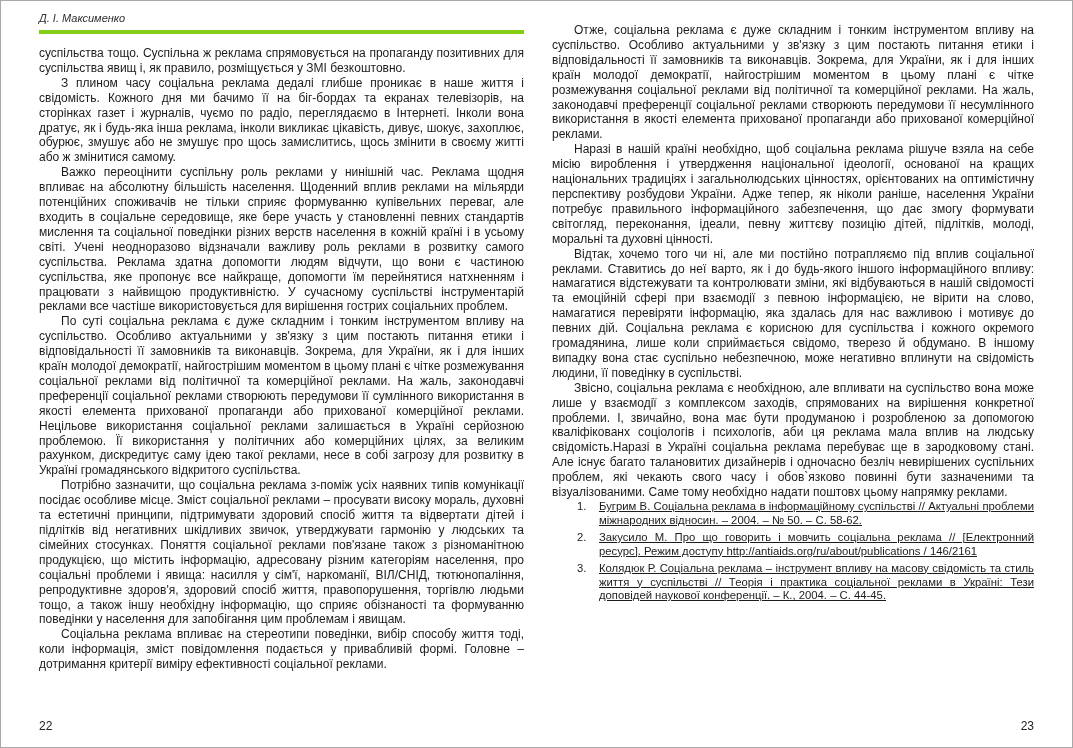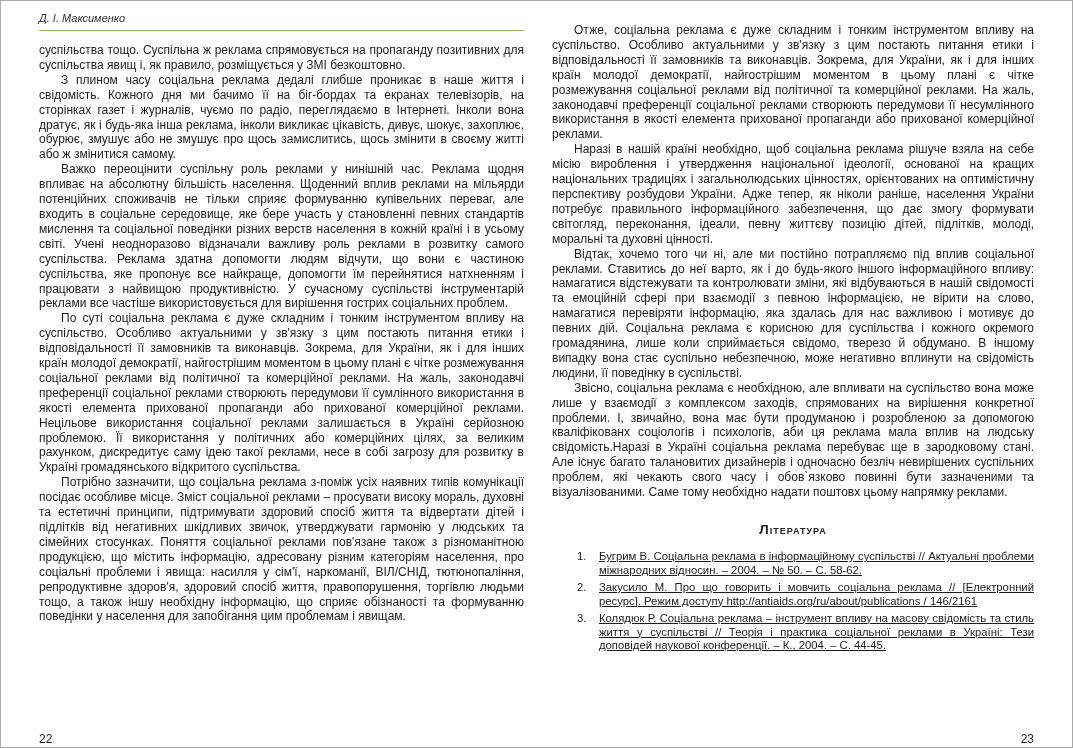--- a/index.html
+++ b/index.html
@@ -17,21 +17,21 @@
   .page { position: relative; box-sizing: border-box; }
   .page.left  { width: 537px; padding: 10px 13px 0 38px; }
   .page.right { width: 536px; padding: 10px 38px 0 15px; }
 
   .running-head {
     font-style: italic;
     font-size: 11px;
     line-height: 14px;
     color: #2e2e2e;
     padding-bottom: 5px;
-    border-bottom: 1px solid #84cc16;
+    border-bottom: 4px solid #84cc16;
   }
   .rh-left  { text-align: left; }
   .rh-right { text-align: right; }
 
   .body-copy {
     margin-top: 12px;
     font-size: 12px;
     line-height: 14.9px;
     text-align: justify;
     color: #1c1c1c;
@@ -54,21 +54,21 @@
     line-height: 13.9px;
     padding-left: 25px;
     color: #1c1c1c;
   }
   .ref { display: flex; margin-bottom: 3px; }
   .ref-num { flex: none; width: 22px; }
   .ref-text { flex: 1; text-align: justify; text-decoration: underline; }
 
   .page-num {
     position: absolute;
-    bottom: 1px;
+    bottom: 14px;
     font-size: 12px;
     color: #222;
   }
   .pn-left  { left: 38px; }
   .pn-right { right: 38px; text-align: right; }
 </style>
 </head>
 <body>
 
 <div class="spread">
@@ -76,32 +76,32 @@
   <section class="page left">
     <header class="running-head rh-left">
       <span>Д. І. Максименко</span>
     </header>
     <div class="body-copy">
       <p class="para no-indent">суспільства тощо. Суспільна ж реклама спрямовується на пропаганду позитивних для суспільства явищ і, як правило, розміщується у ЗМІ безкоштовно.</p>
       <p class="para">З плином часу соціальна реклама дедалі глибше проникає в наше життя і свідомість. Кожного дня ми бачимо її на біг-бордах та екранах телевізорів, на сторінках газет і журналів, чуємо по радіо, переглядаємо в Інтернеті. Інколи вона дратує, як і будь-яка інша реклама, інколи викликає цікавість, дивує, шокує, захоплює, обурює, змушує або не змушує про щось замислитись, щось змінити в своєму житті або ж змінитися самому.</p>
       <p class="para">Важко переоцінити суспільну роль реклами у нинішній час. Реклама щодня впливає на абсолютну більшість населення. Щоденний вплив реклами на мільярди потенційних споживачів не тільки сприяє формуванню купівельних переваг, але входить в соціальне середовище, яке бере участь у становленні певних стандартів мислення та соціальної поведінки різних верств населення в кожній країні і в усьому світі. Учені неодноразово відзначали важливу роль реклами в розвитку самого суспільства. Реклама здатна допомогти людям відчути, що вони є частиною суспільства, яке пропонує все найкраще, допомогти їм перейнятися натхненням і працювати з найвищою продуктивністю. У сучасному суспільстві інструментарій реклами все частіше використовується для вирішення гострих соціальних проблем.</p>
       <p class="para">По суті соціальна реклама є дуже складним і тонким інструментом впливу на суспільство. Особливо актуальними у зв'язку з цим постають питання етики і відповідальності її замовників та виконавців. Зокрема, для України, як і для інших країн молодої демократії, найгострішим моментом в цьому плані є чітке розмежування соціальної реклами від політичної та комерційної реклами. На жаль, законодавчі преференції соціальної реклами створюють передумови її сумлінного використання в якості елемента прихованої пропаганди або прихованої комерційної реклами. Нецільове використання соціальної реклами залишається в Україні серйозною проблемою. Її використання у політичних або комерційних цілях, за великим рахунком, дискредитує саму ідею такої реклами, несе в собі загрозу для розвитку в Україні громадянського відкритого суспільства.</p>
       <p class="para">Потрібно зазначити, що соціальна реклама з-поміж усіх наявних типів комунікації посідає особливе місце. Зміст соціальної реклами – просувати високу мораль, духовні та естетичні принципи, підтримувати здоровий спосіб життя та відвертати дітей і підлітків від негативних шкідливих звичок, утверджувати гармонію у людських та сімейних стосунках. Поняття соціальної реклами пов'язане також з різноманітною продукцією, що містить інформацію, адресовану різним категоріям населення, про соціальні проблеми і явища: насилля у сім'ї, наркоманії, ВІЛ/СНІД, тютюнопаління, репродуктивне здоров'я, здоровий спосіб життя, правопорушення, торгівлю людьми тощо, а також іншу необхідну інформацію, що сприяє обізнаності та формуванню поведінки у населення для запобігання цим проблемам і явищам.</p>
+      <p class="para">Соціальна реклама впливає на стереотипи поведінки, вибір способу життя тоді, коли інформація, зміст повідомлення подається у привабливій формі. Головне – дотримання критерії виміру ефективності соціальної реклами.</p>
     </div>
     <div class="page-num pn-left">22</div>
   </section>
 
   <section class="page right">
     <div class="body-copy">
       <p class="para">Отже, соціальна реклама є дуже складним і тонким інструментом впливу на суспільство. Особливо актуальними у зв'язку з цим постають питання етики і відповідальності її замовників та виконавців. Зокрема, для України, як і для інших країн молодої демократії, найгострішим моментом в цьому плані є чітке розмежування соціальної реклами від політичної та комерційної реклами. На жаль, законодавчі преференції соціальної реклами створюють передумови її несумлінного використання в якості елемента прихованої пропаганди або прихованої комерційної реклами.</p>
       <p class="para">Наразі в нашій країні необхідно, щоб соціальна реклама рішуче взяла на себе місію вироблення і утвердження національної ідеології, основаної на кращих національних традиціях і загальнолюдських цінностях, орієнтованих на оптимістичну перспективу розбудови України. Адже тепер, як ніколи раніше, населення України потребує правильного інформаційного забезпечення, що дає змогу формувати світогляд, переконання, ідеали, певну життєву позицію дітей, підлітків, молоді, моральні та духовні цінності.</p>
       <p class="para">Відтак, хочемо того чи ні, але ми постійно потрапляємо під вплив соціальної реклами. Ставитись до неї варто, як і до будь-якого іншого інформаційного впливу: намагатися відстежувати та контролювати зміни, які відбуваються в нашій свідомості та емоційній сфері при взаємодії з певною інформацією, не вірити на слово, намагатися перевіряти інформацію, яка здалась для нас важливою і мотивує до певних дій. Соціальна реклама є корисною для суспільства і кожного окремого громадянина, лише коли сприймається свідомо, тверезо й обдумано. В іншому випадку вона стає суспільно небезпечною, може негативно вплинути на свідомість людини, її поведінку в суспільстві.</p>
       <p class="para">Звісно, соціальна реклама є необхідною, але впливати на суспільство вона може лише у взаємодії з комплексом заходів, спрямованих на вирішення конкретної проблеми. І, звичайно, вона має бути продуманою і розробленою за допомогою кваліфікованх соціологів і психологів, аби ця реклама мала вплив на людську свідомість.Наразі в Україні соціальна реклама перебуває ще в зародковому стані. Але існує багато талановитих дизайнерів і одночасно безліч невирішених суспільних проблем, які чекають свого часу і обов`язково повинні бути зазначеними та візуалізованими. Саме тому необхідно надати поштовх цьому напрямку реклами.</p>
     </div>
-    <h2 class="lit-heading">Література</h2>
     <div class="refs">
       <div class="ref">
         <span class="ref-num">1.</span>
         <span class="ref-text">Бугрим В. Соціальна реклама в інформаційному суспільстві // Актуальні проблеми міжнародних відносин. – 2004. – № 50. – С. 58-62.</span>
       </div>
       <div class="ref">
         <span class="ref-num">2.</span>
         <span class="ref-text">Закусило М. Про що говорить і мовчить соціальна реклама // [Електронний ресурс]. Режим доступу http://antiaids.org/ru/about/publications / 146/2161</span>
       </div>
       <div class="ref">

